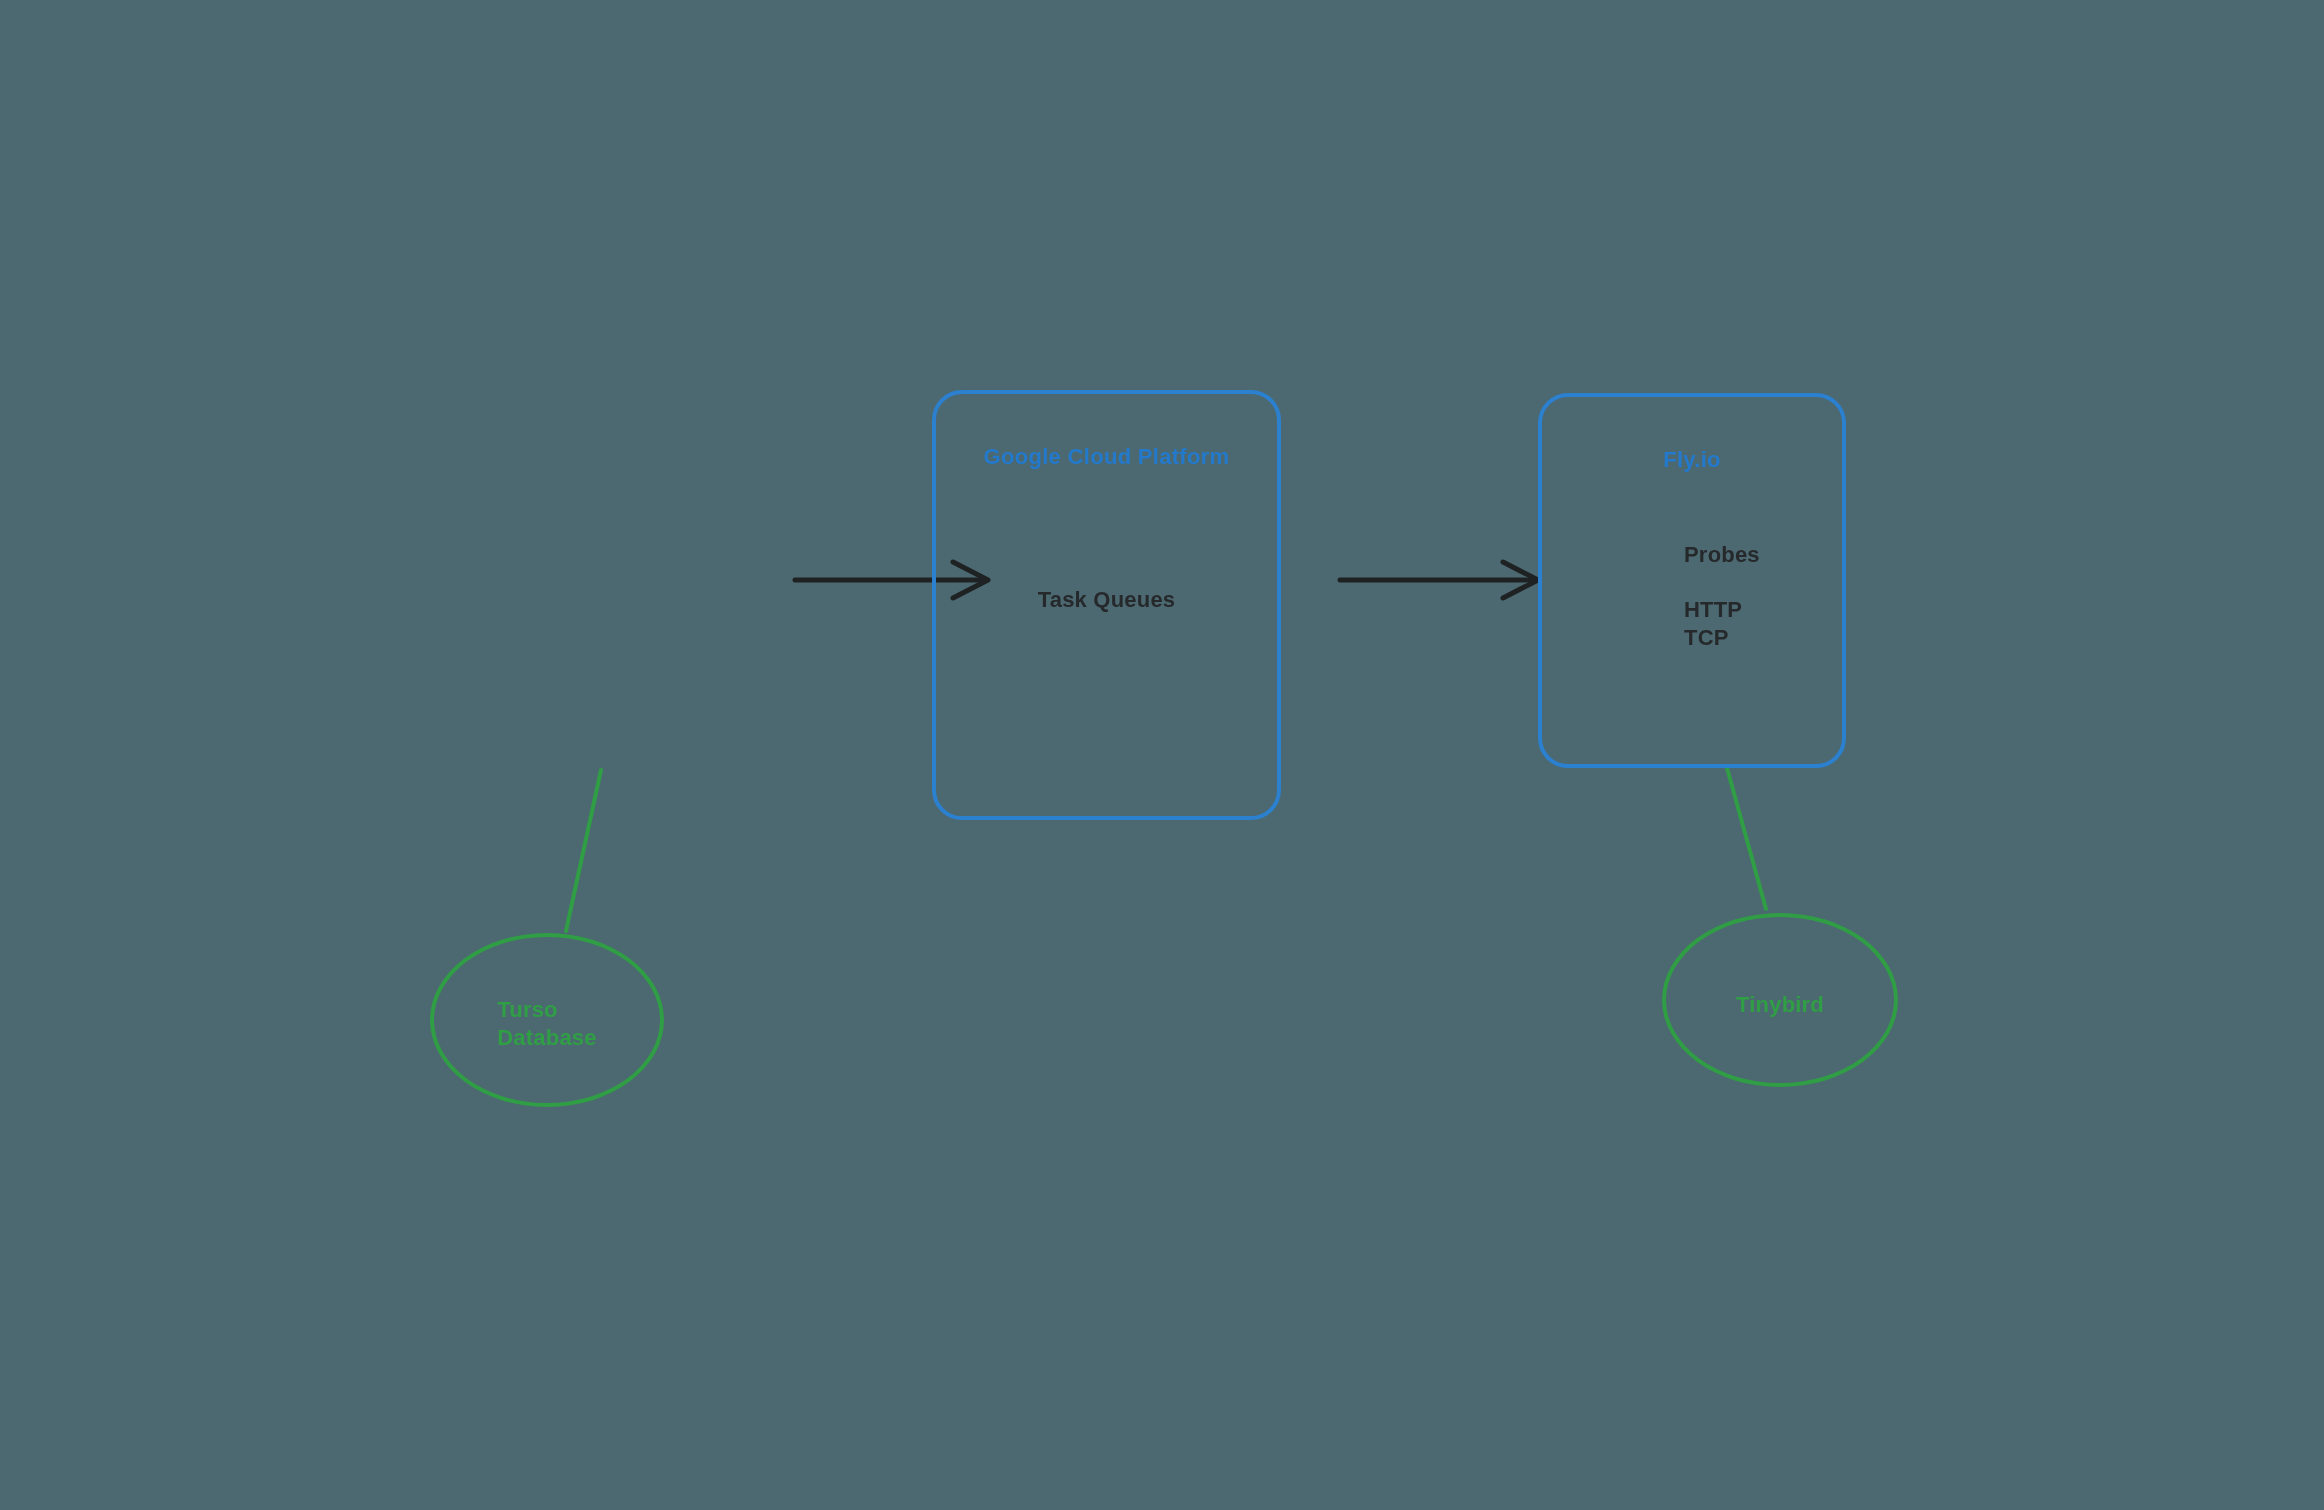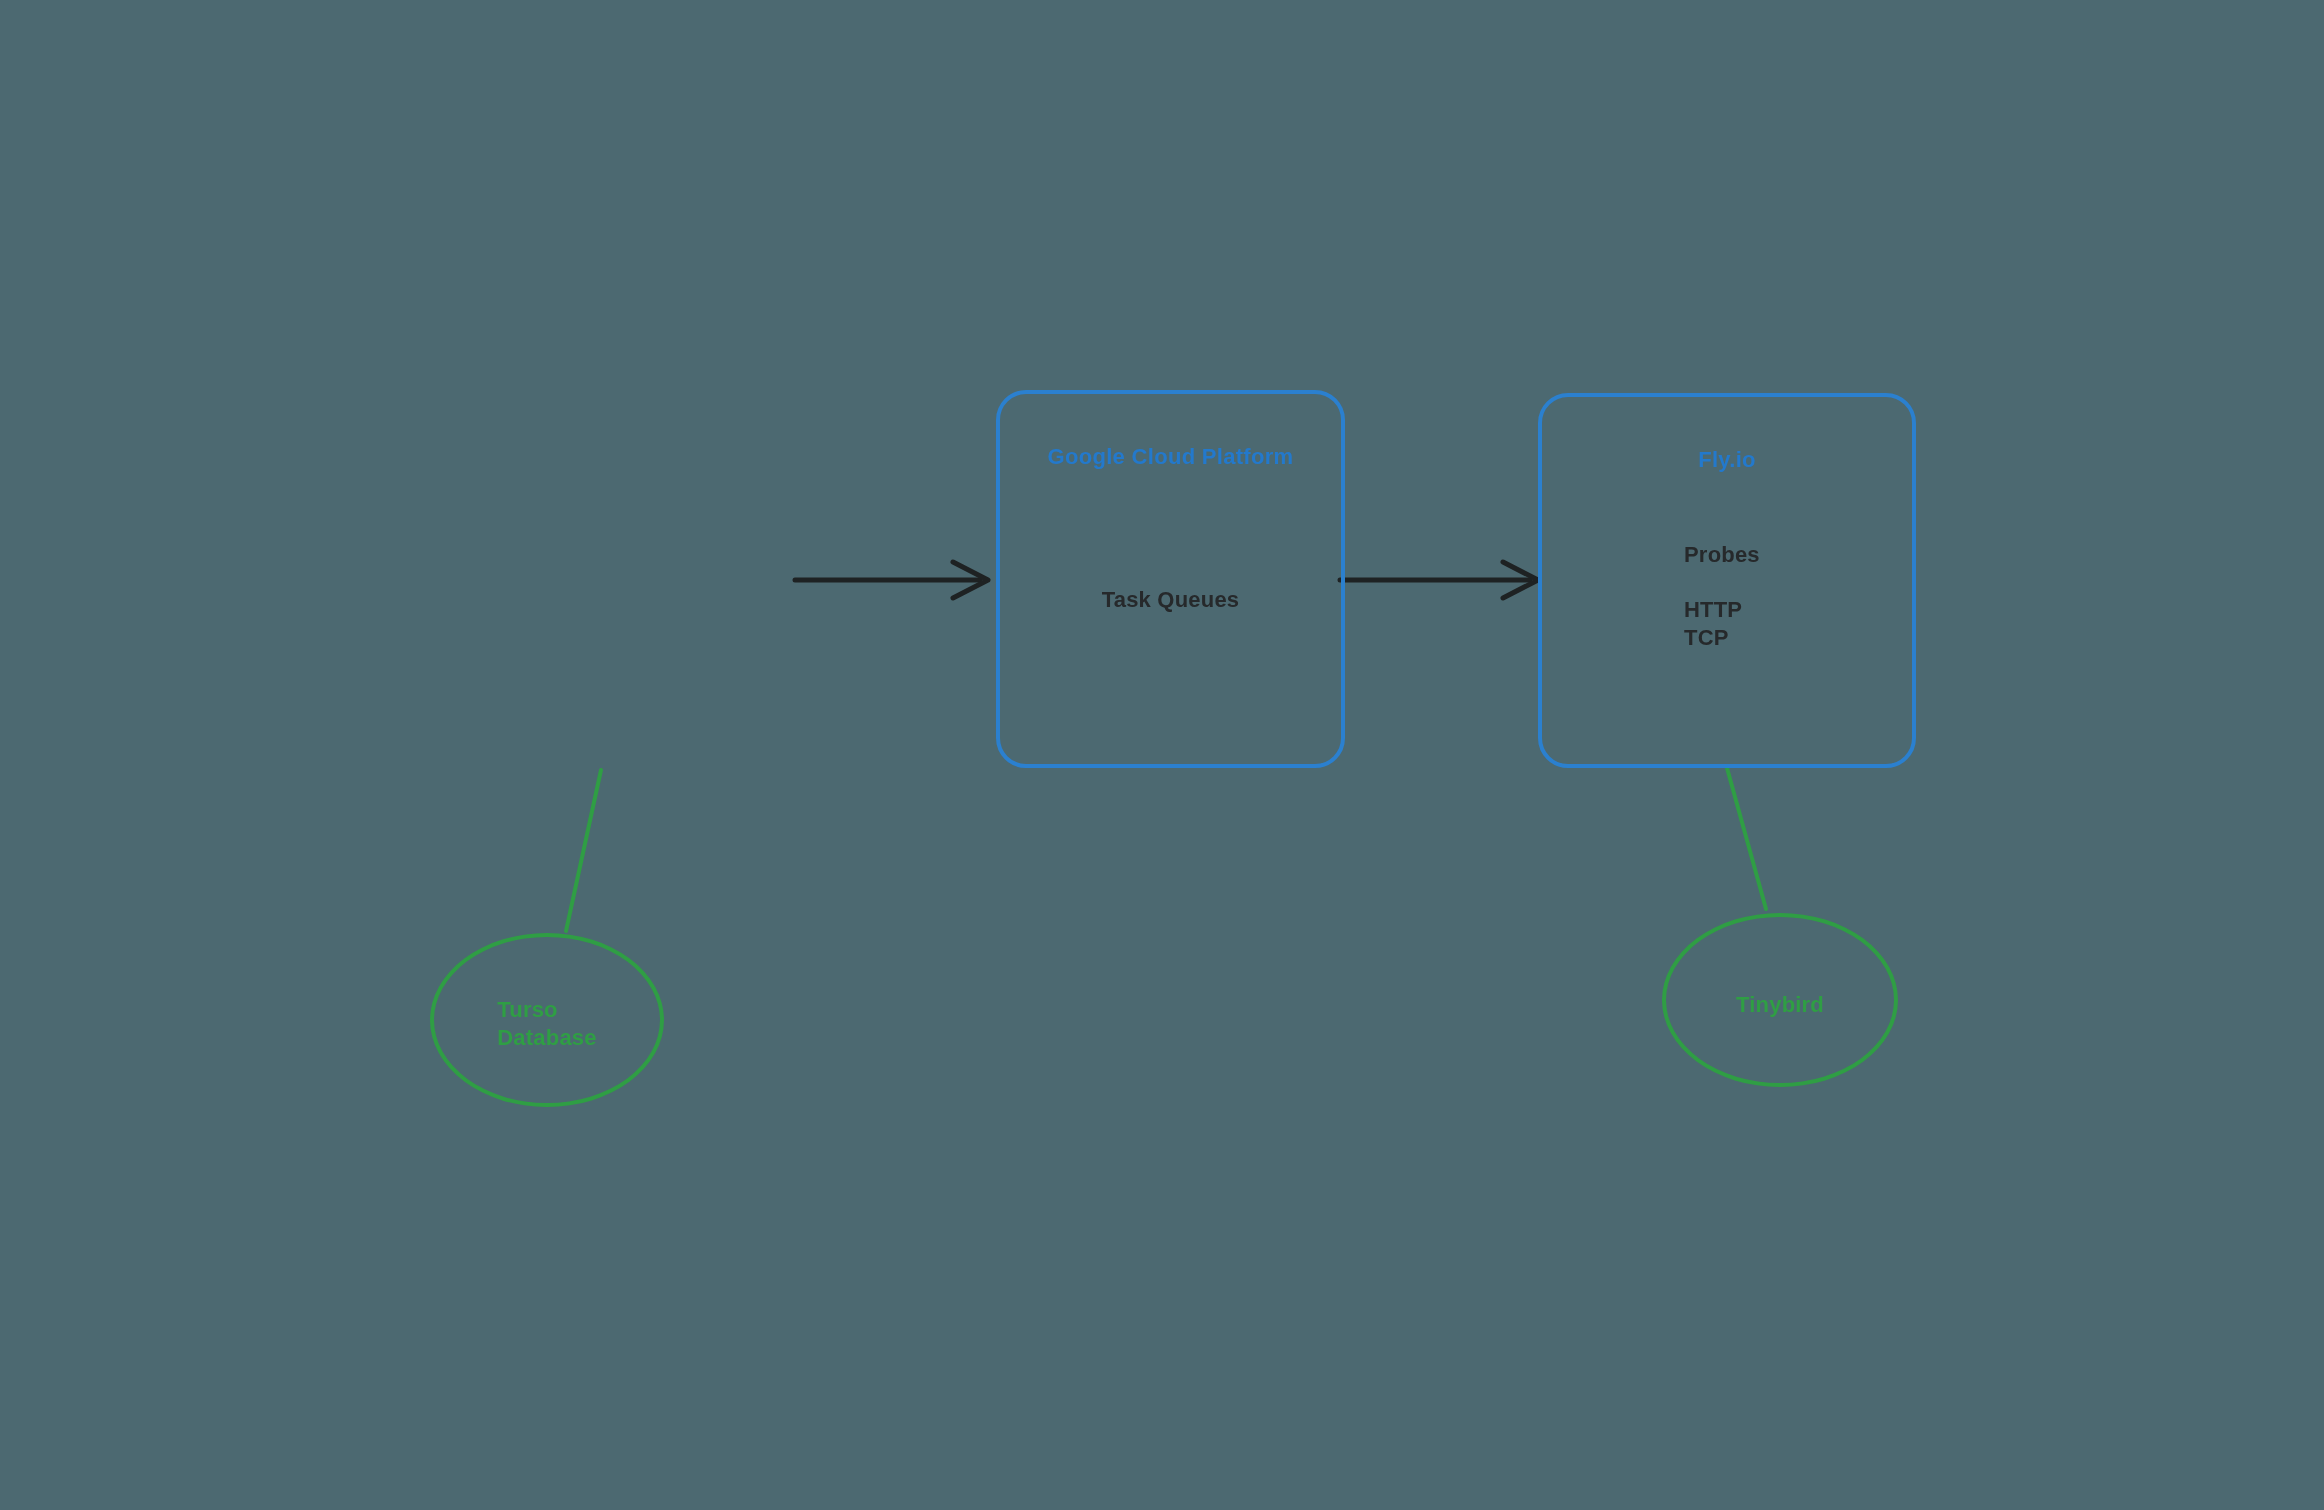--- a/index.html
+++ b/index.html
@@ -99,28 +99,28 @@
       <line x1="1340" y1="580" x2="1530" y2="580" stroke="#1e2223" stroke-width="5" stroke-linecap="round"></line>
       <polyline points="1503,562 1538,580 1503,598" fill="none" stroke="#1e2223" stroke-width="5" stroke-linejoin="round" stroke-linecap="round"></polyline>
     </g>
 
     <line class="hit" x1="601" y1="770" x2="566" y2="931" stroke="#2f9e44" stroke-width="4" stroke-linecap="round"></line>
 
     <line class="hit" x1="1727" y1="768" x2="1766" y2="909" stroke="#2f9e44" stroke-width="4" stroke-linecap="round"></line>
   </svg>
 
 
-  <div class="node" style="left:996px; top:390px; width:349px; height:378px;">
+  <div class="node" style="left:932px; top:390px; width:349px; height:430px;">
     <div class="node-title">Google Cloud Platform</div>
     <div class="node-body centered" style="top:192px;">
       <div class="tl">Task Queues</div>
     </div>
   </div>
 
-  <div class="node" style="left:1538px; top:393px; width:378px; height:375px;">
+  <div class="node" style="left:1538px; top:393px; width:308px; height:375px;">
     <div class="node-title">Fly.io</div>
     <div class="node-body" style="left:142px; top:144px;">
       <div class="tl">Probes</div>
       <div class="spacer27"></div>
       <div class="tl">HTTP</div>
       <div class="tl">TCP</div>
     </div>
   </div>
 
   <div class="ellipse" style="left:430px; top:933px; width:234px; height:174px;">

